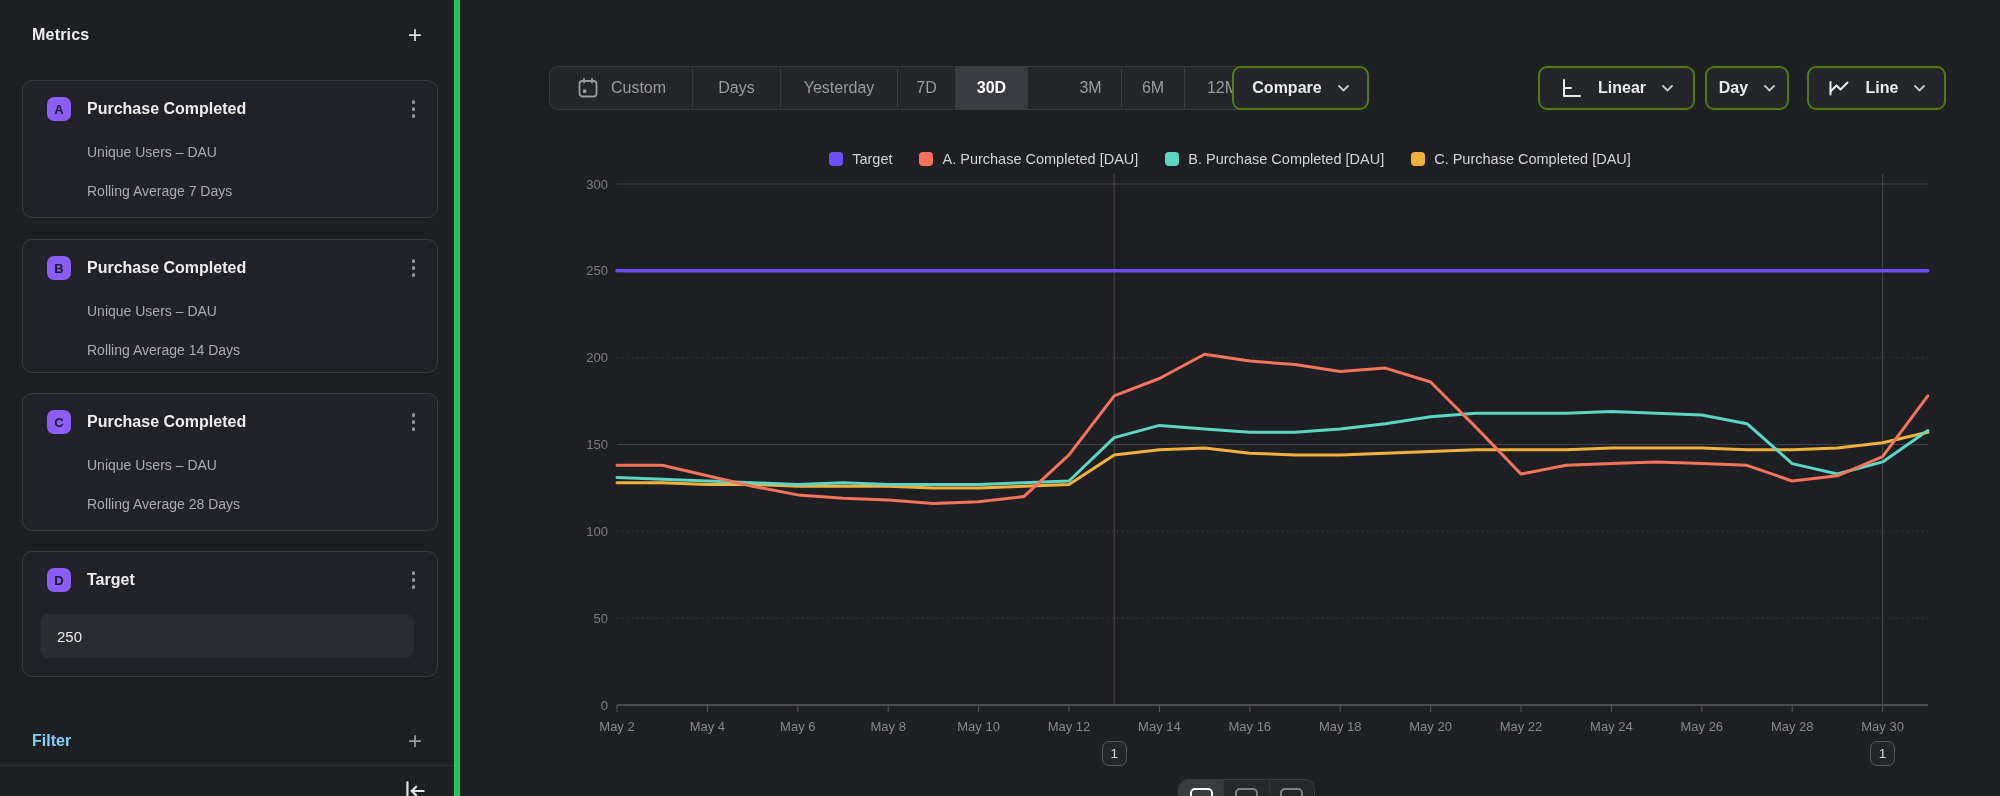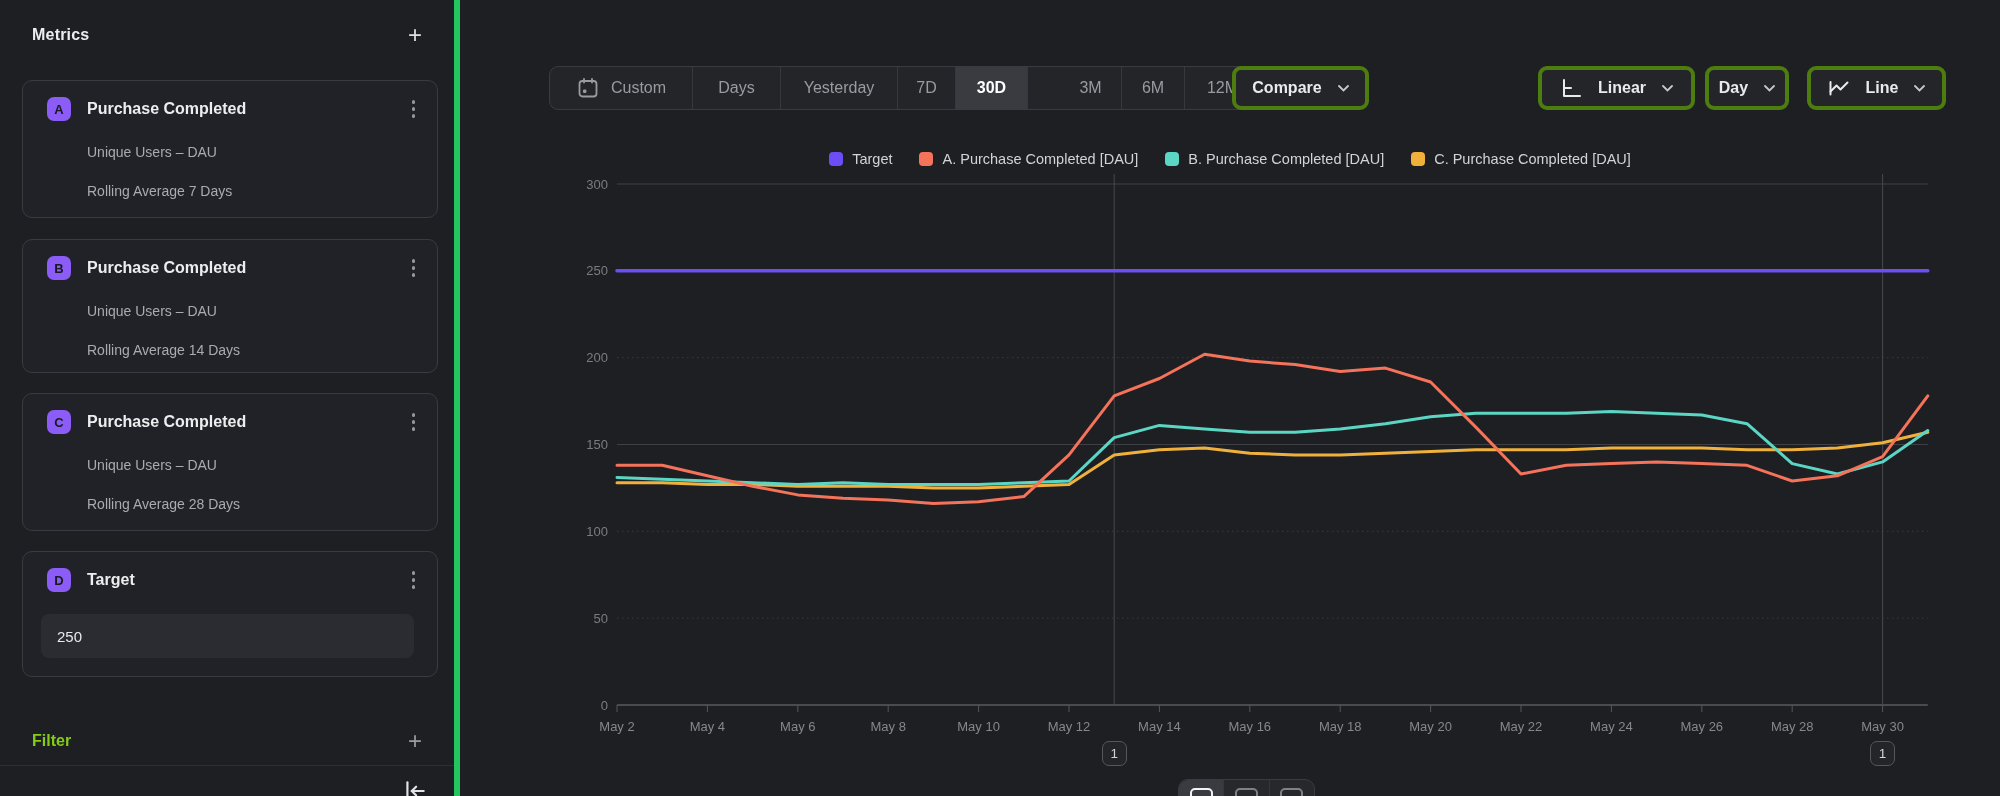--- a/index.html
+++ b/index.html
@@ -23,33 +23,33 @@
   .badge{width:24px;height:24px;border-radius:7px;background:#8b5cf6;color:#191a1f;font-size:13px;font-weight:700;display:flex;align-items:center;justify-content:center;flex:none;}
   .card-title{margin-left:16px;font-size:16px;font-weight:600;color:#ededef;flex:1;}
   .kebab{display:flex;flex-direction:column;gap:3.5px;align-items:center;padding:3px 8px;cursor:pointer;}
   .kebab i{width:3.5px;height:3.5px;border-radius:50%;background:#96979c;display:block;}
   .card-sub{position:absolute;left:64px;font-size:14px;color:#aaabb0;}
   .sub1{top:63px;}
   .sub2{top:102px;}
   .target-input{position:absolute;left:18px;top:62px;width:373px;height:44px;background:#2b2c31;border:none;border-radius:8px;
       color:#e8e9eb;font-size:15px;font-family:"Liberation Sans",sans-serif;padding:0 0 0 16px;box-sizing:border-box;display:flex;align-items:center;}
   .filter-row{position:absolute;left:32px;right:32px;top:726px;height:30px;display:flex;justify-content:space-between;align-items:center;}
-  .filter-label{font-size:16px;font-weight:700;color:#84cc16;}
+  .filter-label{font-size:16px;font-weight:700;color:#7dd3fc;}
   .sidebar-divider{position:absolute;left:0;right:0;top:765px;height:1px;background:#2e2f34;}
   .collapse-btn{position:absolute;right:26px;top:778px;width:26px;height:26px;cursor:pointer;}
 
   
   .main{position:absolute;left:460px;top:0;width:1540px;height:796px;}
 
   .range-control{position:absolute;left:89px;top:66px;height:44px;display:flex;background:#242529;border:1px solid #3a3b40;border-radius:9px;overflow:hidden;box-sizing:border-box;}
   .range-seg{display:flex;align-items:center;justify-content:center;gap:11px;font-size:16px;color:#9a9ba0;border-right:1px solid #37383c;cursor:pointer;box-sizing:border-box;}
   .rs0{width:143px;}.rs1{width:88px;}.rs2{width:117px;}.rs3{width:58px;}.rs4{width:72px;}.rs5{width:62px;margin-left:32px;}.rs6{width:63px;}.rs7{width:75px;border-right:none;}
   .range-seg.selected{background:#3a3b41;color:#ffffff;font-weight:700;}
 
-  .tool-btn{position:absolute;top:66px;height:44px;border:4px solid #4d7c0f;border-radius:9px;background:#242529;
+  .tool-btn{position:absolute;top:66px;height:44px;border:2px solid #4d7c0f;border-radius:9px;background:#242529;
       display:flex;align-items:center;justify-content:center;gap:16px;color:#e9eaec;font-size:16px;font-weight:600;cursor:pointer;box-sizing:border-box;}
   .compare-btn{left:772px;width:137px;}
   .linear-btn{left:1078px;width:157px;}
   .day-btn{left:1245px;width:84px;}
   .linetype-btn{left:1347px;width:139px;}
 
   .legend{position:absolute;left:0;top:151px;width:1540px;display:flex;justify-content:center;gap:27px;align-items:center;}
   .legend-item{display:flex;align-items:center;gap:9px;font-size:14.5px;color:#d2d3d7;cursor:pointer;}
   .swatch{width:14px;height:14px;border-radius:4px;flex:none;}
 

